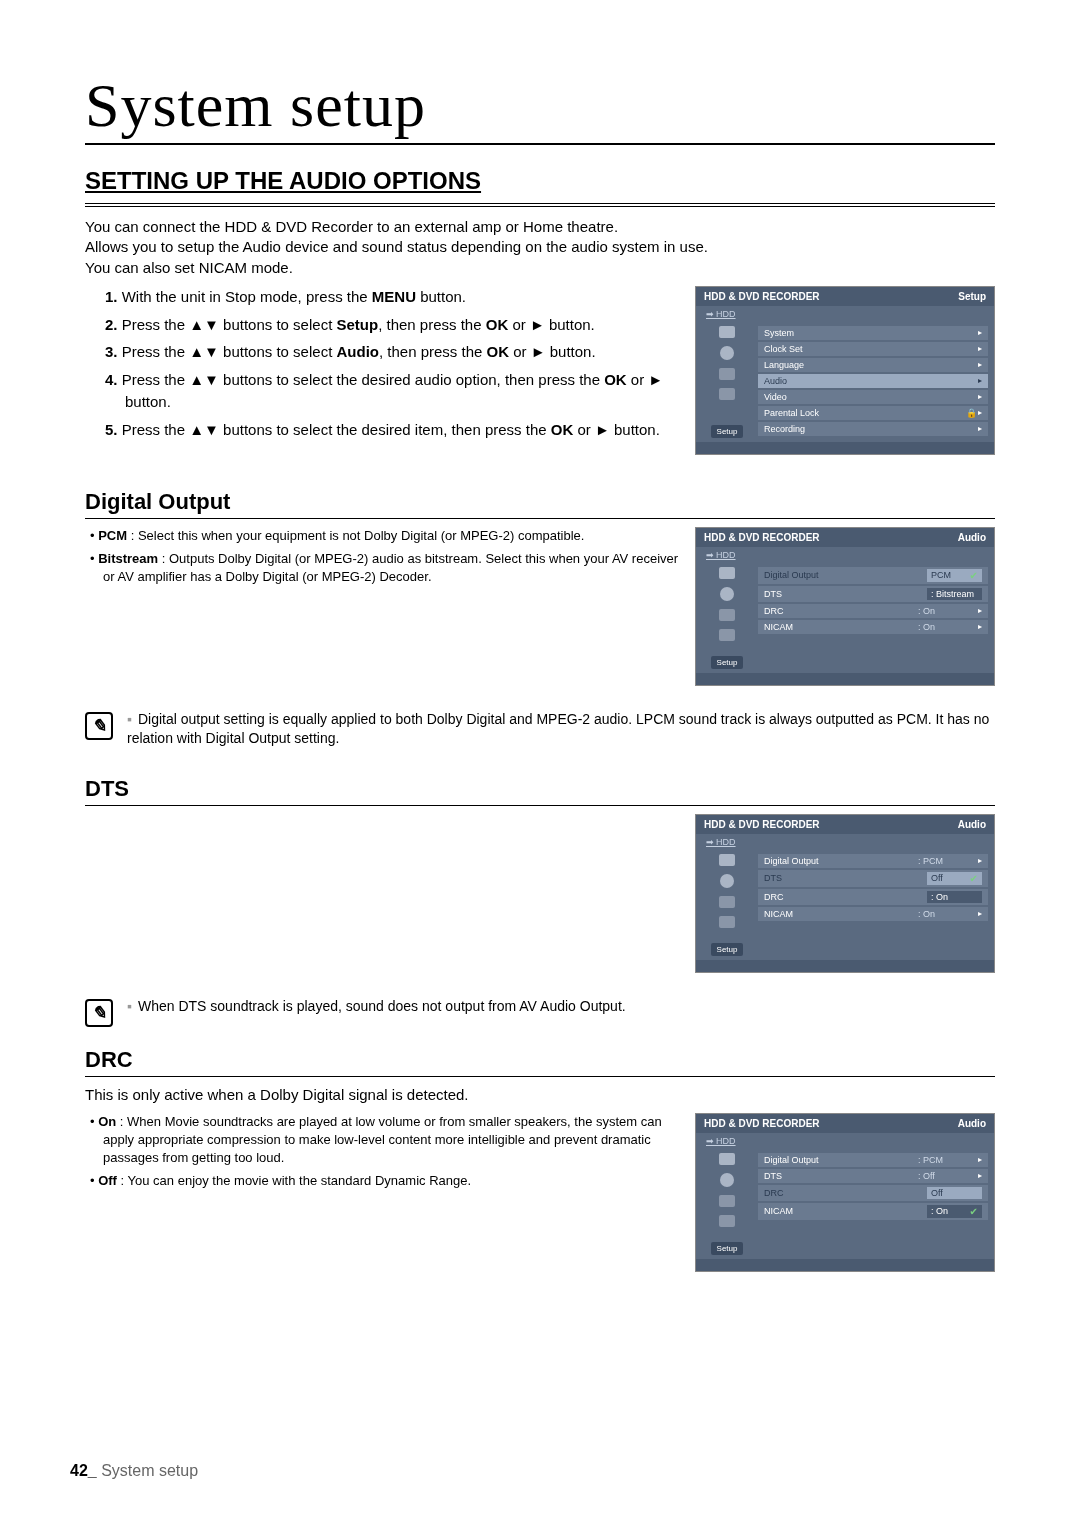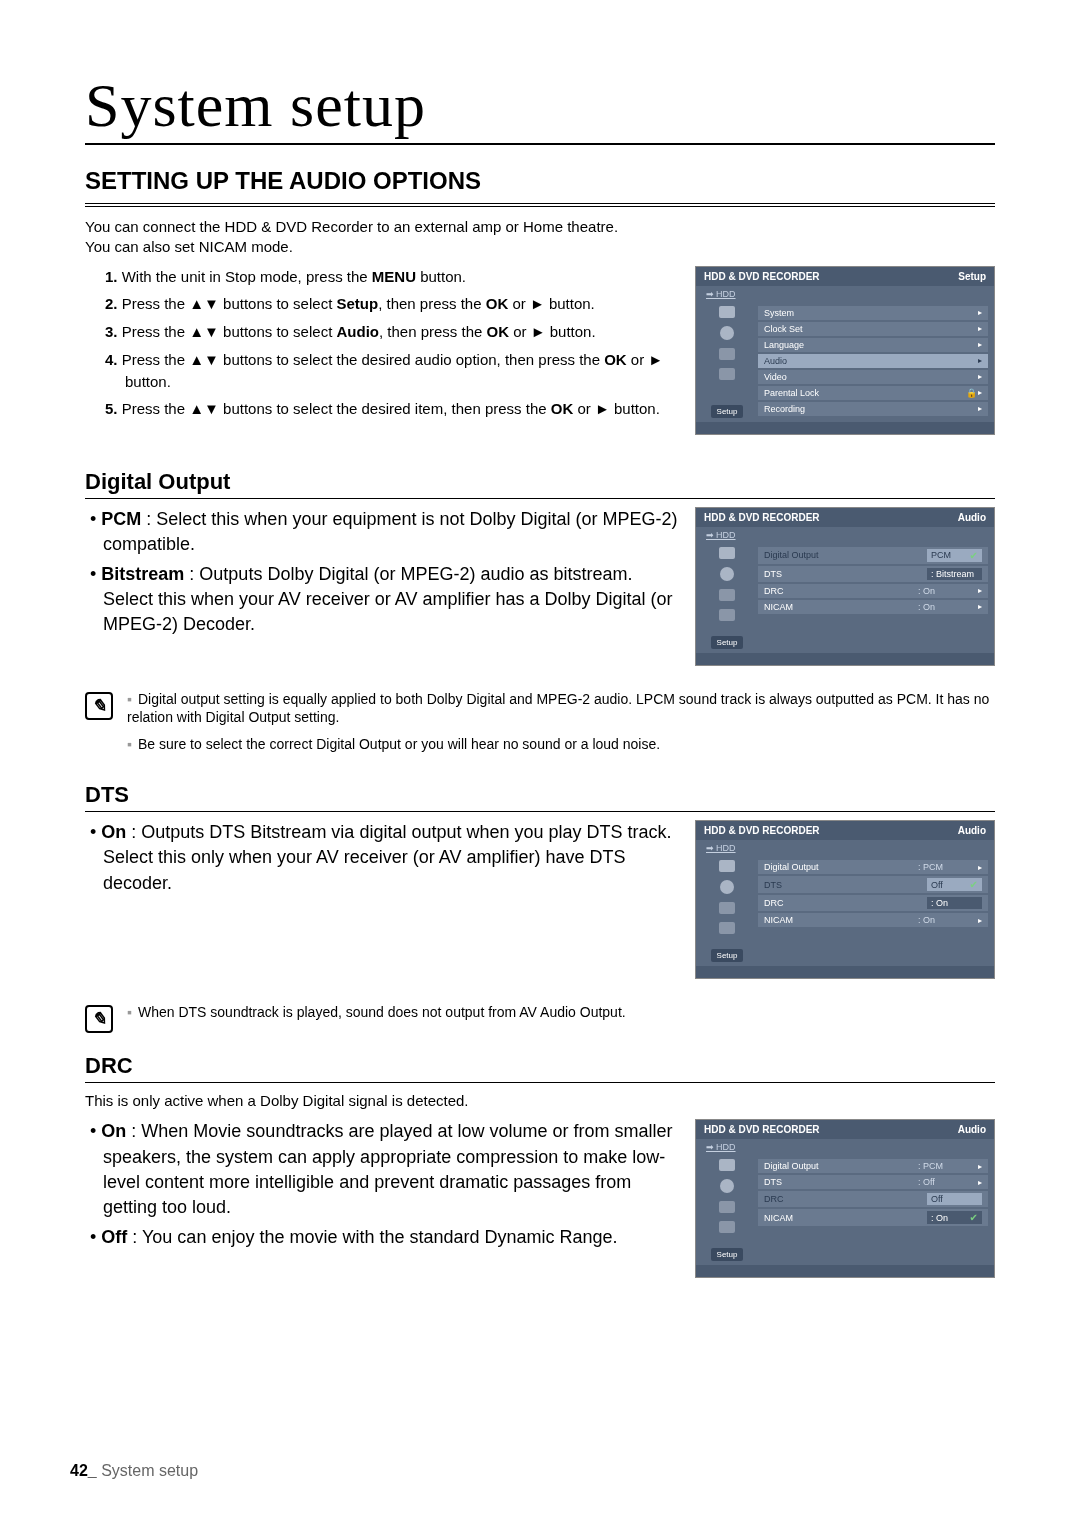--- a/index.html
+++ b/index.html
@@ -18,20 +18,21 @@
     letter-spacing: 1px;
     border-bottom: 2px solid #000;
     padding-bottom: 2px;
     margin-bottom: 22px;
     font-family: "Times New Roman", serif;
   }
   .section-title {
     font-size: 24px;
     font-weight: bold;
     margin-bottom: 8px;
+    text-decoration: underline;
   }
   .section-underline {
     border-bottom: 4px double #000;
     margin-bottom: 10px;
   }
   .intro {
     font-size: 15px;
     line-height: 1.35;
     margin-bottom: 8px;
   }
@@ -54,21 +55,21 @@
   .sub-title {
     font-size: 22px;
     font-weight: bold;
     border-bottom: 1px solid #000;
     padding-bottom: 3px;
     margin: 20px 0 8px;
   }
   ul.bullets {
     list-style: none;
     padding-left: 18px;
-    font-size: 18px;
+    font-size: 13px;
     line-height: 1.4;
   }
   ul.bullets li { margin-bottom: 5px; text-indent: -13px; }
   ul.bullets li::before { content: "• "; }
   .note-row {
     display: flex;
     gap: 14px;
     margin: 10px 0 6px;
     align-items: flex-start;
   }
@@ -190,20 +191,21 @@
 </head>
 <body>
 
 <h1 class="page-title">System setup</h1>
 
 <h2 class="section-title">SETTING UP THE AUDIO OPTIONS</h2>
 <div class="section-underline"></div>
 
 <div class="intro" id="intro-block">
     <div>You can connect the HDD &amp; DVD Recorder to an external amp or Home theatre.</div>
+    <div>Allows you to setup the Audio device and sound status depending on the audio system in use.</div>
     <div>You can also set NICAM mode.</div>
   </div>
 
 <div class="content-row">
   <div class="text-col">
     <ol class="steps" id="steps-list">
         <li><span class="num">1.</span> With the unit in Stop mode, press the <span class="bold">MENU</span> button.</li>
         <li><span class="num">2.</span> Press the ▲▼ buttons to select <span class="bold">Setup</span>, then press the <span class="bold">OK</span> or ► button.</li>
         <li><span class="num">3.</span> Press the ▲▼ buttons to select <span class="bold">Audio</span>, then press the <span class="bold">OK</span> or ► button.</li>
         <li><span class="num">4.</span> Press the ▲▼ buttons to select the desired audio option, then press the <span class="bold">OK</span> or ► button.</li>
@@ -320,29 +322,27 @@
         </div>
     <div class="osd-footer"></div>
       </div>
     </div>
 </div>
 
 <div class="note-row">
   <div class="note-icon">✎</div>
   <div class="note-text" id="do-notes">
       <div class="note-item"><span class="sq">▪</span>Digital output setting is equally applied to both Dolby Digital and MPEG-2 audio. LPCM sound track is always outputted as PCM. It has no relation with Digital Output setting.</div>
-      <div class="note-item"><span class="sq">▪</span>Be sure to select the correct Digital Output or you will hear no sound or a loud noise.</div>
     </div>
 </div>
 
 <h3 class="sub-title">DTS</h3>
 <div class="content-row">
   <div class="text-col">
     <ul class="bullets" id="dts-bullets">
-        <li><span class="bold">On</span> : Outputs DTS Bitstream via digital output when you play DTS track. Select this only when your AV receiver (or AV amplifier) have DTS decoder.</li>
       </ul>
   </div>
   <div class="screen-col" id="osd3-slot">
       <div class="osd osd-two-col">
     <div class="osd-header">
           <span>HDD &amp; DVD RECORDER</span>
           <span>Audio</span>
         </div>
     <div class="osd-sub">➡ HDD</div>
     <div class="osd-body">

